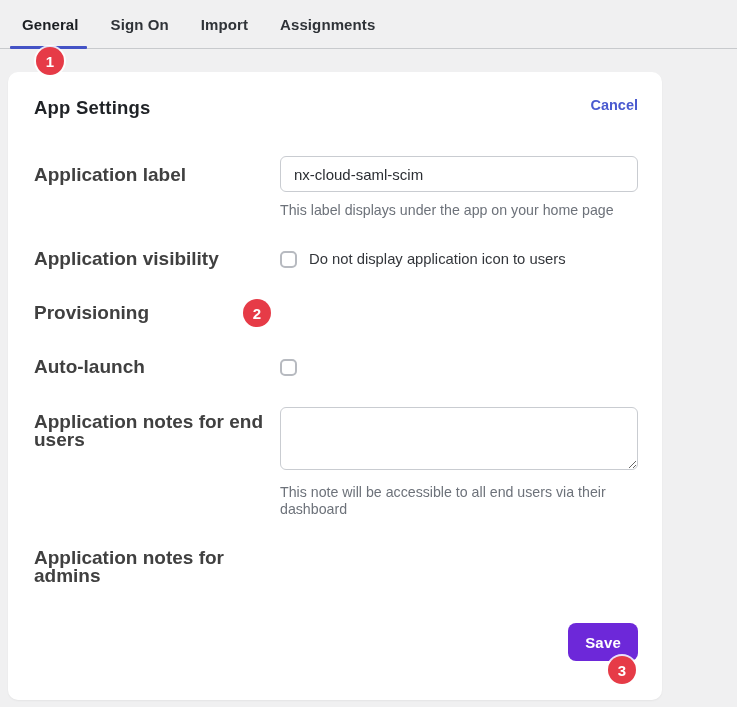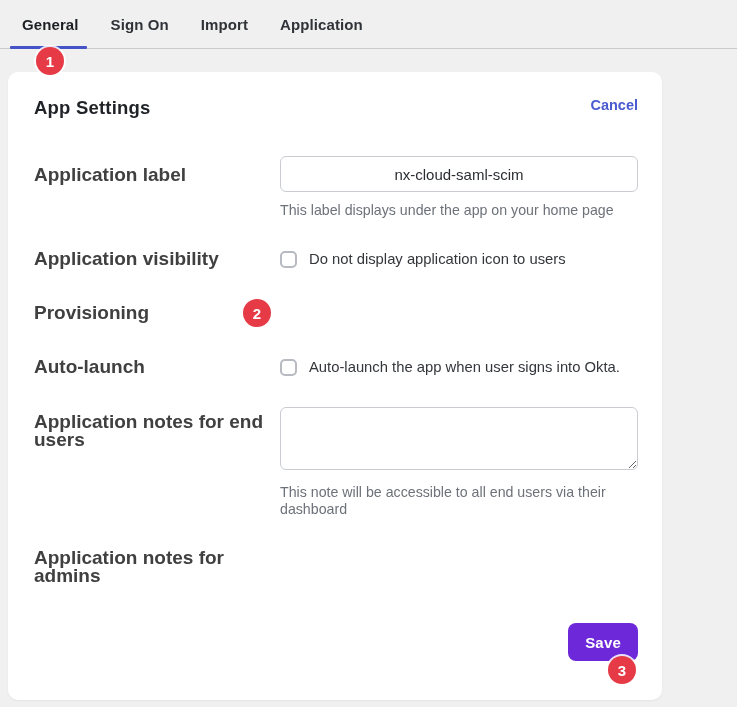--- a/index.html
+++ b/index.html
@@ -85,21 +85,20 @@
     width:100%;
     height:36px;
     border:1px solid #c9ccd1;
     border-radius:6px;
     padding:0 13px;
     font-size:15px;
     color:#2b2e33;
     font-family:"Liberation Sans", sans-serif;
     outline:none;
     background:#fff;
-    text-align:center;
   }
   .help-text {
     margin-top:10px;
     font-size:14.2px;
     color:#6d727a;
     line-height:17px;
   }
 
   .row-check { margin-top:36px; align-items:center; }
   .row-visibility { margin-top:31px; }
@@ -170,21 +169,21 @@
   .badge-2 { left:243px; top:299px; }
   .badge-3 { left:608px; top:656px; }
 </style>
 </head>
 <body>
 
 <div class="tabbar">
   <div class="tab active">General</div>
   <div class="tab">Sign On</div>
   <div class="tab">Import</div>
-  <div class="tab">Application</div>
+  <div class="tab">Assignments</div>
   <div class="tab-underline" style="background: rgb(68, 83, 198);"></div>
 </div>
 
 <div class="step-badge badge-1" style="background: rgb(230, 59, 71);">1</div>
 <div class="step-badge badge-2" style="background: rgb(230, 59, 71);">2</div>
 <div class="step-badge badge-3" style="background: rgb(230, 59, 71);">3</div>
 
 <div class="card">
 
   <div class="card-header">
@@ -213,21 +212,20 @@
   <div class="row row-check">
     <div class="flabel">Provisioning</div>
   </div>
 
   <div class="row row-check">
     <div class="flabel">Auto-launch</div>
     <div class="fcontent checkrow">
       <div class="checkbox">
         
       </div>
-      <div class="check-label">Auto-launch the app when user signs into Okta.</div>
     </div>
   </div>
 
   <div class="row row-notes">
     <div class="flabel">Application notes for end users</div>
     <div class="fcontent">
       <textarea class="note-area" style=""></textarea>
       <div class="help-text">This note will be accessible to all end users via their dashboard</div>
     </div>
   </div>

